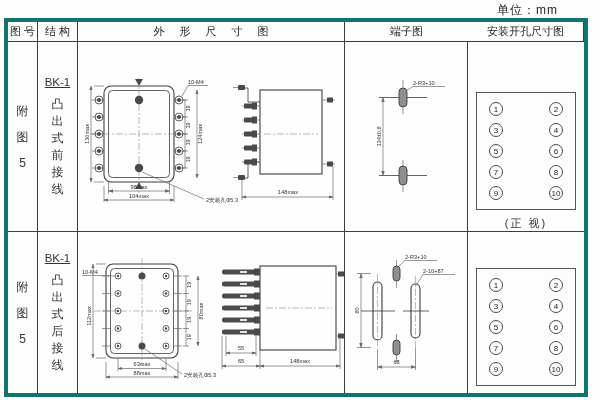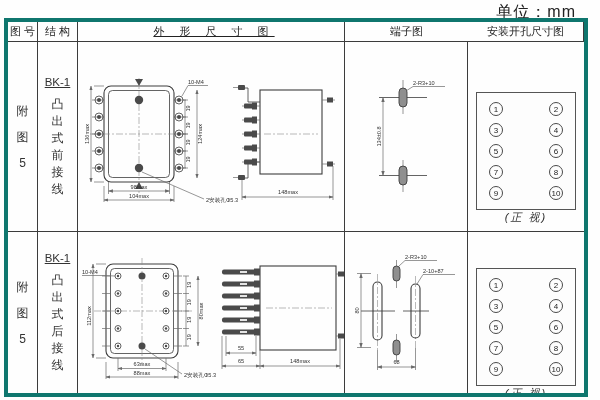--- a/index.html
+++ b/index.html
@@ -1,47 +1,47 @@
 <!DOCTYPE html>
 <html><head>
 <meta charset="utf-8">
 <style>
   html,body{margin:0;padding:0;background:#fff;}
   .page{position:relative;width:600px;height:400px;background:#fefefe;overflow:hidden;
         font-family:"Liberation Sans","DejaVu Sans",sans-serif;color:#333;}
-  .unit{position:absolute;top:2px;right:24px;font-size:16px;color:#222;letter-spacing:1px;text-align:right;}
+  .unit{position:absolute;top:2px;right:42px;font-size:12px;color:#222;letter-spacing:1px;text-align:right;}
   .tbl{position:absolute;left:4px;top:18px;width:584px;height:379px;
        display:grid;grid-template-columns:30px 40px 267px 123px 1fr;
        grid-template-rows:20px 190px 1fr;border:4px solid #0f766e;box-sizing:border-box;}
   .cell{border-right:1px solid #3c3c3c;border-bottom:1px solid #3c3c3c;position:relative;
         box-sizing:border-box;overflow:hidden;}
   .cell.lastcol{border-right:none;}
   .cell.lastrow{border-bottom:none;}
   .hdr{display:flex;align-items:center;justify-content:center;font-size:11px;color:#222;}
-  .hdr.sp{letter-spacing:6px;text-indent:6px;text-decoration:underline;}
+  .hdr.sp{letter-spacing:6px;text-indent:6px;}
   .vstack{display:flex;flex-direction:column;align-items:center;justify-content:center;height:100%;}
   .figchar{font-size:12px;line-height:26px;}
   .model{font-size:11.5px;margin-bottom:8px;text-decoration:underline;}
   .deschar{font-size:12px;line-height:17px;}
   .abs{position:absolute;}
   
   .ol{stroke:#3c3c3c;fill:none;stroke-width:1.1;}
   .ol2{stroke:#3c3c3c;fill:none;stroke-width:.8;}
   .dim{stroke:#6a6a6a;fill:none;stroke-width:.7;}
   .cl{stroke:#8a8a8a;fill:none;stroke-width:.6;stroke-dasharray:7 2 2 2;}
   .dk{fill:#4a4a4a;stroke:none;}
   .slot{fill:#8f8f8f;stroke:#3c3c3c;stroke-width:.9;}
   text.ts{fill:#333;font-size:5.6px;font-family:"Liberation Sans","DejaVu Sans",sans-serif;}
   
   .term{width:74px;height:98px;border:1.5px solid #555;display:grid;
         grid-template-columns:auto auto;justify-content:space-between;align-content:space-between;
         padding:9px 12px;box-sizing:content-box;background:#fdfdfd;}
   .cnum{width:12px;height:12px;border:1px solid #4a4a4a;border-radius:50%;font-size:8px;
         display:flex;align-items:center;justify-content:center;color:#222;}
-  .caption{font-size:11px;text-align:center;letter-spacing:2px;font-style:italic;}
+  .caption{font-size:11px;text-align:center;margin-top:6px;letter-spacing:2px;}
 </style>
 </head>
 <body>
 
 <svg width="0" height="0" style="position:absolute">
   <defs>
     <marker id="ar" viewBox="0 0 10 10" refX="9" refY="5" markerWidth="7" markerHeight="7" orient="auto-start-reverse">
       <path d="M0,1.5 L10,5 L0,8.5 z" fill="#6a6a6a"></path>
     </marker>
   </defs>

